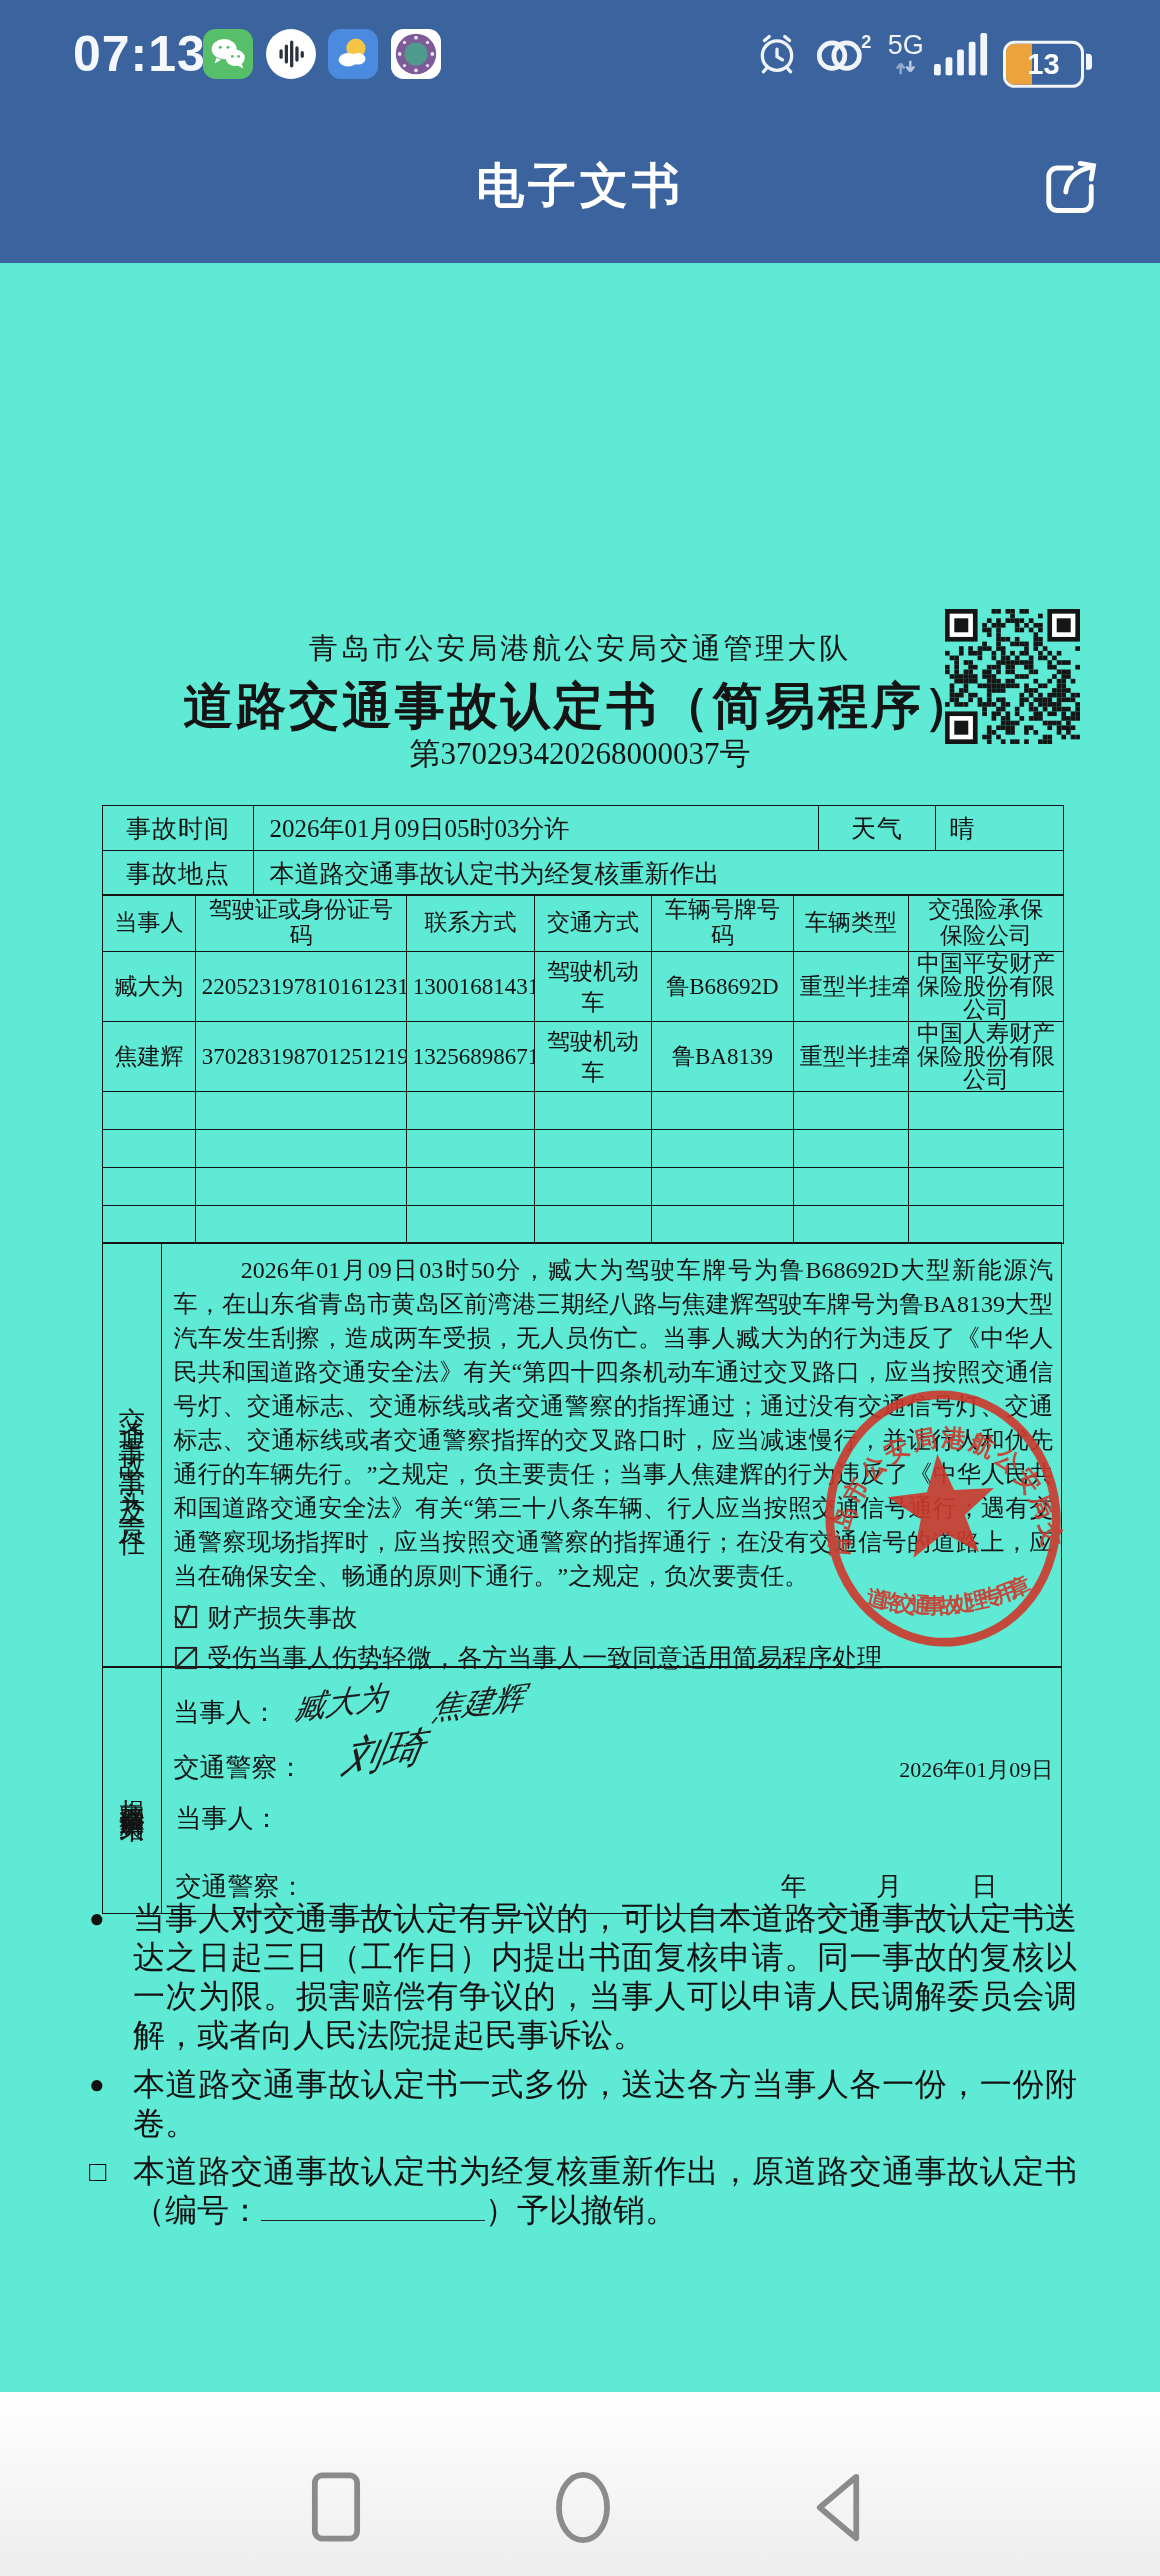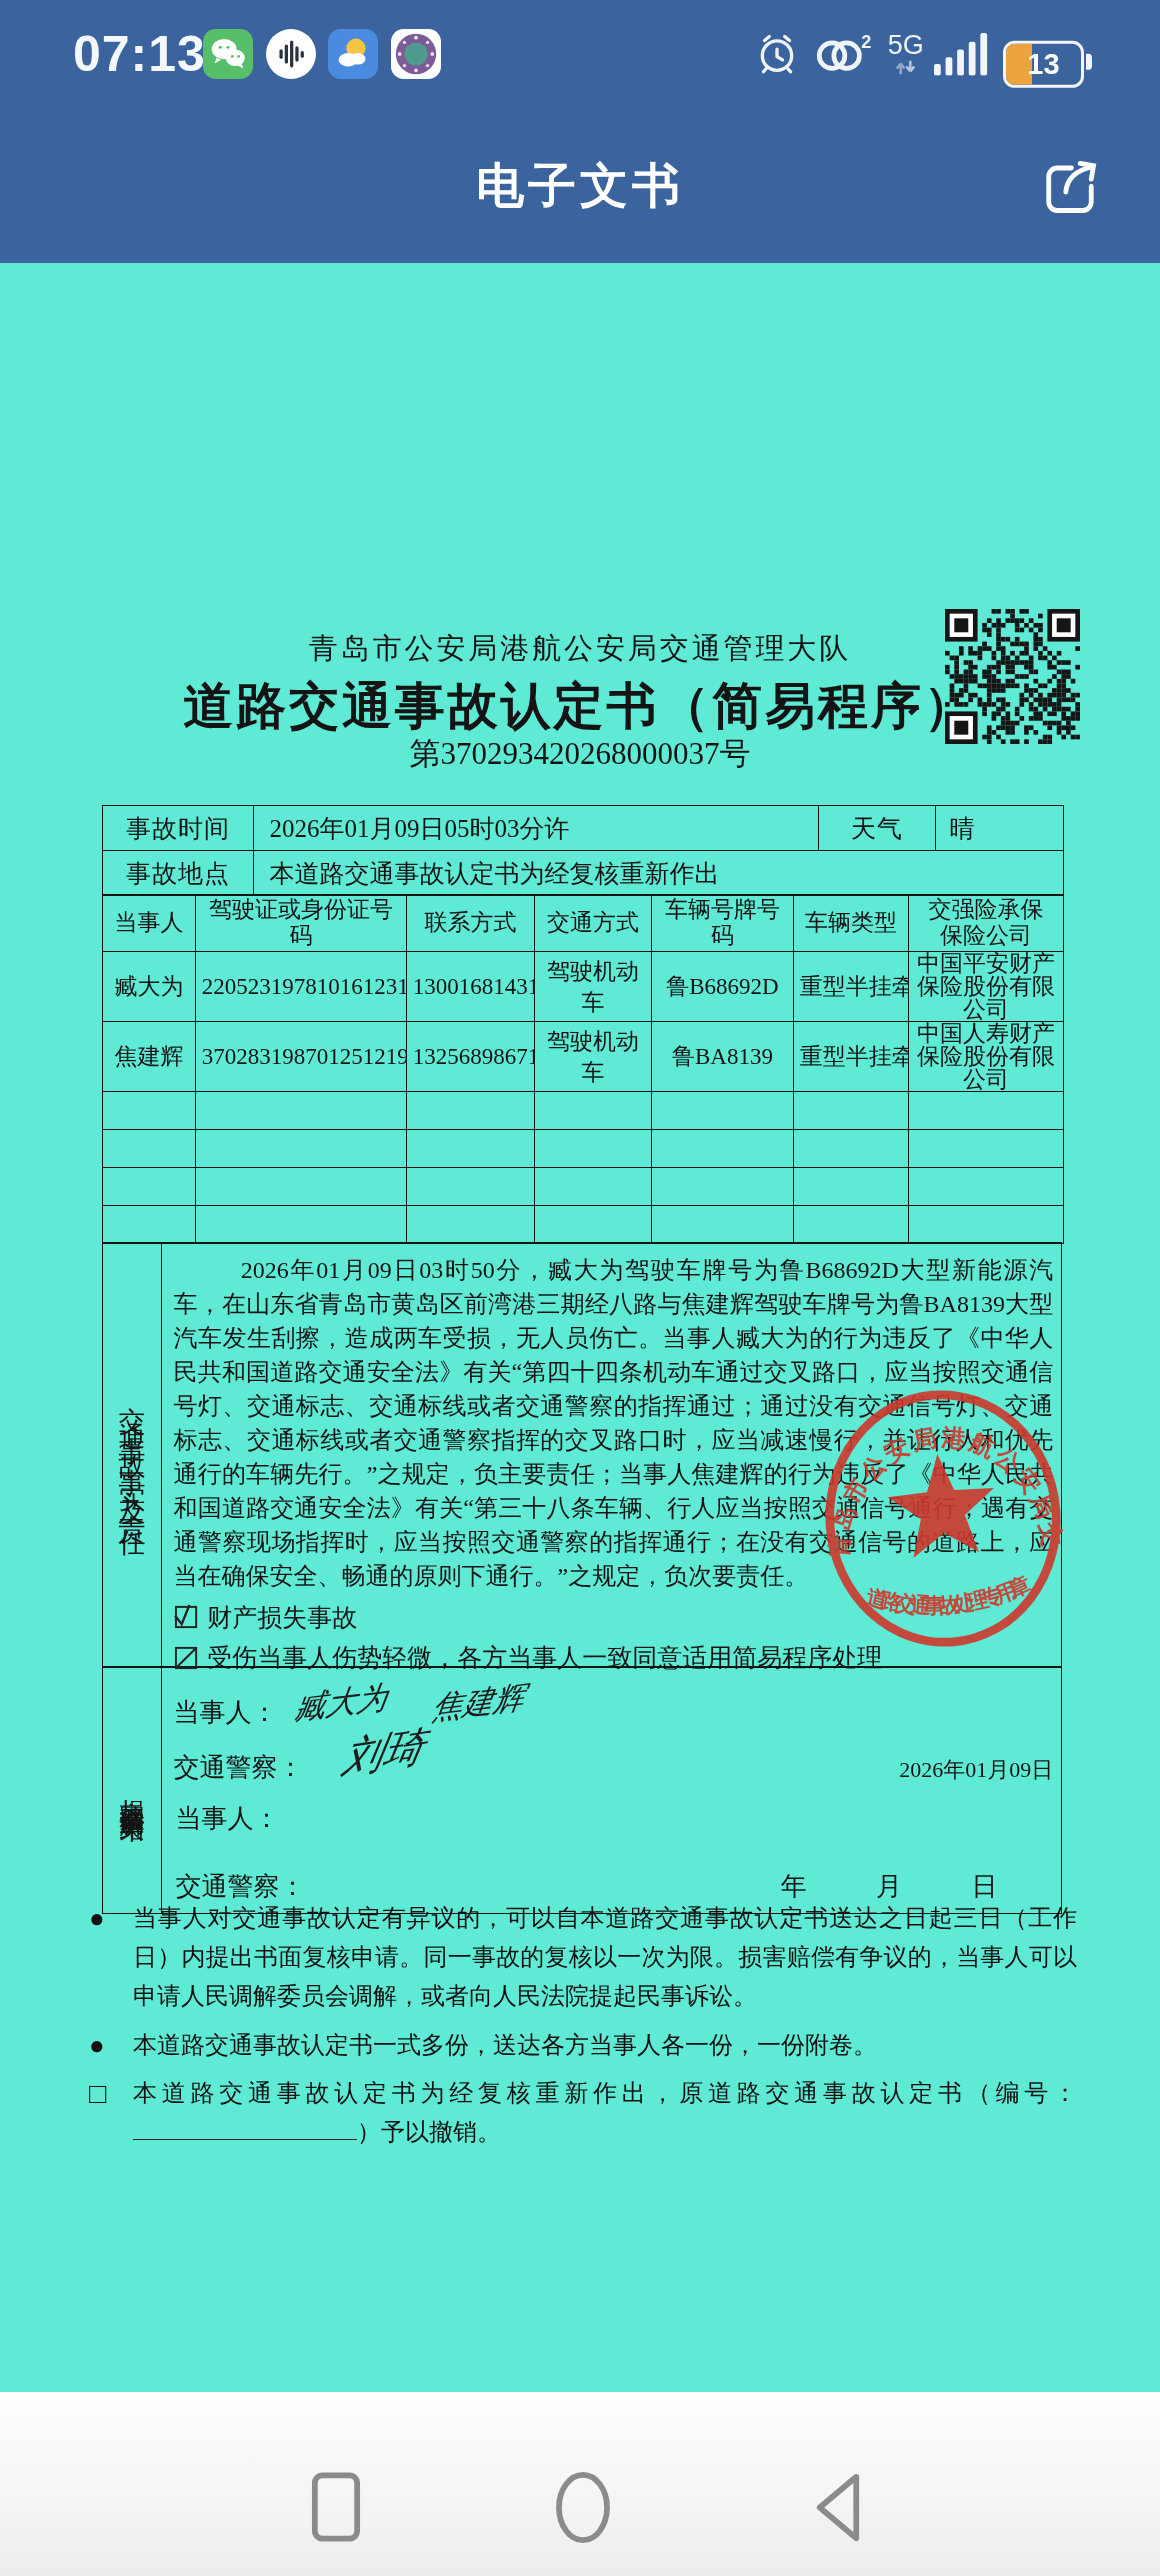--- a/index.html
+++ b/index.html
@@ -54,21 +54,21 @@
   .stamp{position:absolute;left:659px;top:143px;width:244px;height:265px;opacity:.9;
          transform:rotate(-5deg);pointer-events:none;}
   .med-body{display:flex;flex-direction:column;justify-content:flex-end;padding:0 9.7px 9.7px 13.5px;flex:1;}
   .med-party{font-size:26px;margin-bottom:33px;}
   .med-police{font-size:26px;display:flex;}
   .ymd{margin-left:auto;margin-right:48px;letter-spacing:5.8px;}
   
   .notes{position:absolute;left:89px;top:1636px;width:988px;font-family:"Liberation Serif","DejaVu Serif",serif;}
   .note{display:flex;margin-bottom:9.7px;}
   .marker{width:44px;flex:none;font-size:26px;line-height:39px;color:#111;}
-  .note-text{font-size:24px;line-height:39px;text-align:justify;color:#111;}
+  .note-text{font-size:32px;line-height:39px;text-align:justify;color:#111;}
   .blank-line{display:inline-block;width:224px;border-bottom:1.9px solid #222;height:25px;vertical-align:baseline;}
   
   .bottomnav{position:absolute;left:0;top:2392px;width:1160px;height:184px;
              background:linear-gradient(#ffffff,#ededee);}
   .anav{position:absolute;top:79px;}
   
   .appicon{width:50px;height:50px;border-radius:12.6px;position:relative;flex:none;}
 </style>
 </head>
 <body>

